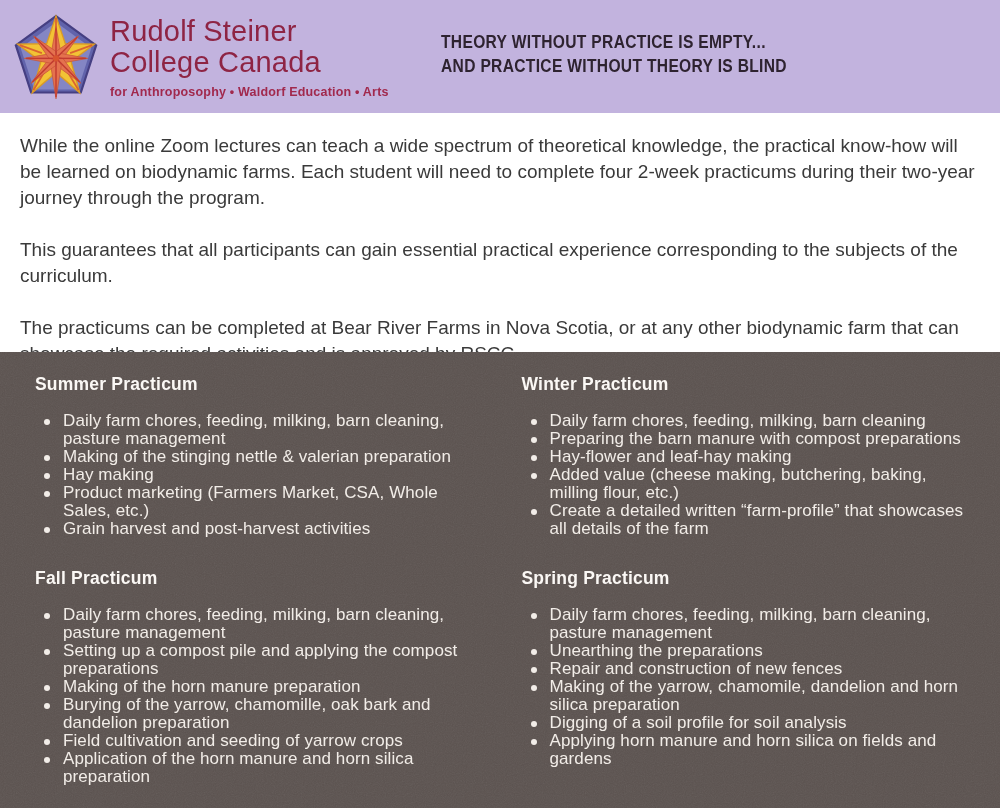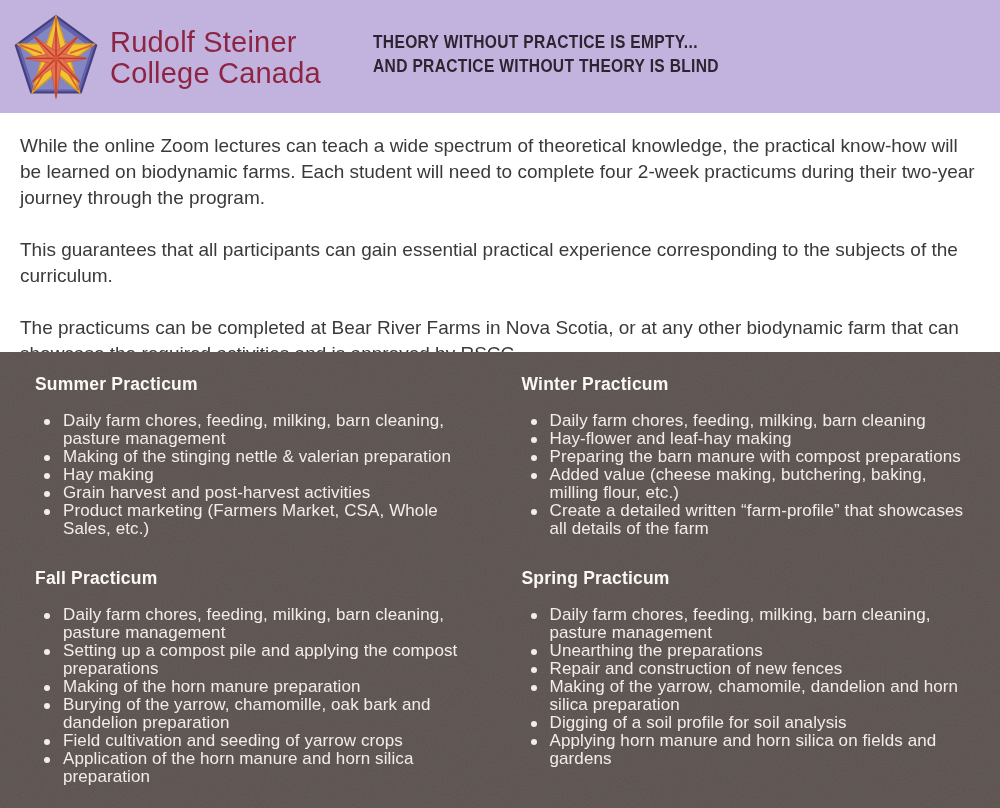--- a/index.html
+++ b/index.html
@@ -138,20 +138,21 @@
           <line x1="50" y1="16" x2="50" y2="48" transform="rotate(270 50 50)"></line>
           <line x1="50" y1="16" x2="50" y2="48" transform="rotate(315 50 50)"></line>
         </g>
         <circle cx="50" cy="50" r="3.5" fill="#d8542f"></circle>
       </svg>
       <div class="logo-text">
         <div class="logo-title">
           <div>Rudolf Steiner</div>
           <div>College Canada</div>
         </div>
+        <div class="logo-tagline">for Anthroposophy • Waldorf Education • Arts</div>
       </div>
     </div>
     <div class="motto">
       <div>THEORY WITHOUT PRACTICE IS EMPTY...</div>
       <div>AND PRACTICE WITHOUT THEORY IS BLIND</div>
     </div>
   </header>
 
   <section class="intro">
     <p>While the online Zoom lectures can teach a wide spectrum of theoretical knowledge, the practical know-how will be learned on biodynamic farms. Each student will need to complete four 2-week practicums during their two-year journey through the program.</p>
@@ -168,31 +169,31 @@
       <rect width="100%" height="100%" filter="url(#grain)"></rect>
     </svg>
     <div class="p-grid">
 
       <div class="practicum">
         <h3 class="p-title">Summer Practicum</h3>
         <ul class="p-list">
             <li>Daily farm chores, feeding, milking, barn cleaning, pasture management</li>
             <li>Making of the stinging nettle &amp; valerian preparation</li>
             <li>Hay making</li>
+            <li>Product marketing (Farmers Market, CSA, Whole Sales, etc.)</li>
             <li>Grain harvest and post-harvest activities</li>
-            <li>Product marketing (Farmers Market, CSA, Whole Sales, etc.)</li>
           </ul>
       </div>
 
       <div class="practicum">
         <h3 class="p-title">Winter Practicum</h3>
         <ul class="p-list">
             <li>Daily farm chores, feeding, milking, barn cleaning</li>
+            <li>Preparing the barn manure with compost preparations</li>
             <li>Hay-flower and leaf-hay making</li>
-            <li>Preparing the barn manure with compost preparations</li>
             <li>Added value (cheese making, butchering, baking, milling flour, etc.)</li>
             <li>Create a detailed written “farm-profile” that showcases all details of the farm</li>
           </ul>
       </div>
 
       <div class="practicum">
         <h3 class="p-title">Fall Practicum</h3>
         <ul class="p-list">
             <li>Daily farm chores, feeding, milking, barn cleaning, pasture management</li>
             <li>Setting up a compost pile and applying the compost preparations</li>

